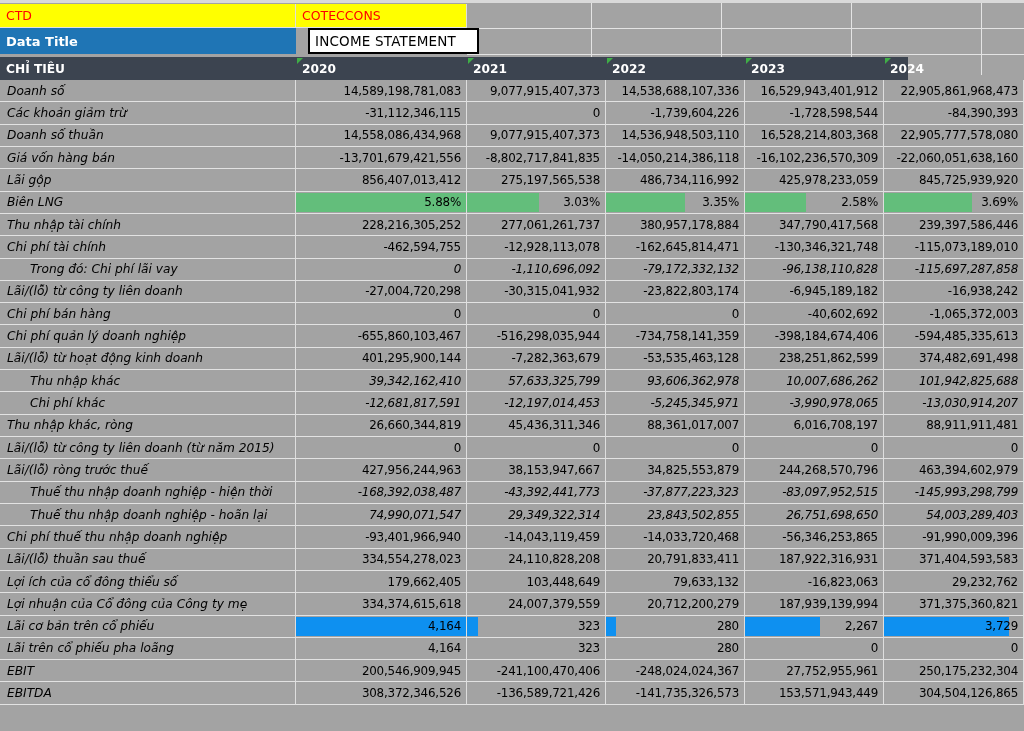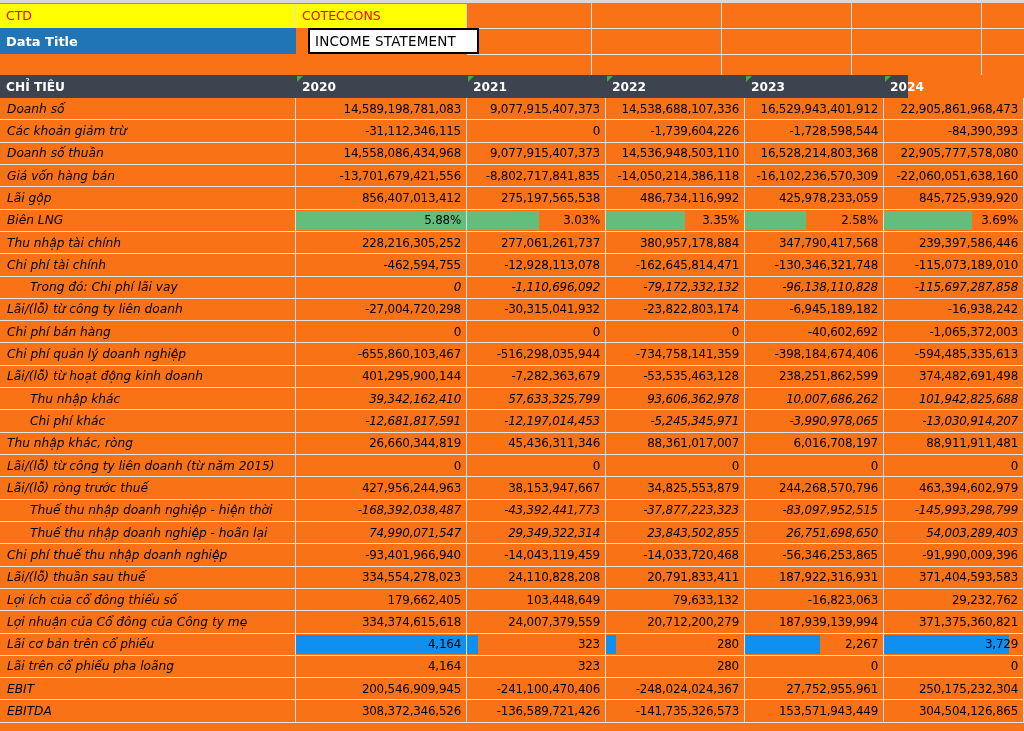--- a/index.html
+++ b/index.html
@@ -1,39 +1,39 @@
 <!DOCTYPE html>
 <html style="--c-yellow: #ffff00; --c-red: #ff0000; --c-blue: #1f75b5; --c-dark: #3c4450; --c-green: #63be7b; --c-dbblue: #0e90f0;"><head>
 <meta charset="utf-8">
 <style>
   * { margin:0; padding:0; box-sizing:border-box; }
   html,body { width:1024px; height:731px; background:#ffffff; overflow:hidden;
               font-family:"DejaVu Sans","Liberation Sans",sans-serif; }
-  .sheet { position:relative; width:1024px; height:731px; background:#f97316; }
+  .sheet { position:relative; width:1024px; height:731px; background:#a3a3a3; }
 
   .topstrip { position:absolute; top:0; left:0; width:1024px; height:3px; background:#d9d9d9; }
 
   
   .vgrid { position:absolute; top:3px; height:72px; width:1px; background:#e4e4e4; }
   .hgrid { position:absolute; left:467px; width:557px; height:1px; background:#e4e4e4; }
 
   
   .row-ticker { position:absolute; top:4px; left:0; width:467px; height:24px; display:grid;
                 grid-template-columns:296px 171px; background:var(--c-yellow,#ffff00); }
   .row-ticker .cell { display:flex; align-items:center; padding-left:6px;
                       color:var(--c-red,#ff0000); font-size:12.5px; }
   .row-title { position:absolute; top:28px; left:0; width:467px; height:26px; display:grid;
                grid-template-columns:296px 171px;gap:12px; }
   .dt-label { background:var(--c-blue,#1f75b5); color:#ffffff; font-weight:bold; font-size:13px;
               display:flex; align-items:center; padding-left:6px; }
   .dt-value { background:#ffffff; border:2px solid #000000; color:#000; font-size:13.5px;
               display:flex; align-items:center; padding-left:5px; letter-spacing:0.2px;text-align:right; }
 
   
-  .tbl { position:absolute; top:75px; left:0; width:908px;border-radius:14px; }
+  .tbl { position:absolute; top:57px; left:0; width:908px;border-radius:14px; }
   .grid { display:grid; grid-template-columns:296px 171px 139px 139px 139px 140px; }
   .thead { height:23px; background:var(--c-dark,#3c4450); color:#ffffff; font-weight:bold; font-size:12.2px; }
   .thead .hcell { position:relative; display:flex; align-items:center; padding-left:6px; }
   .tri { position:absolute; top:1px; left:1px; width:0; height:0;
          border-top:6px solid #3fae46; border-right:6px solid transparent; }
 
   .row { height:22.32px; font-size:12.2px; color:#000; }
   .cell { border-right:1px solid #dedede; border-bottom:1px solid #e2e2e2;
           display:flex; align-items:center; overflow:hidden; }
   .label { padding-left:7px; white-space:nowrap;font-style:italic; }

